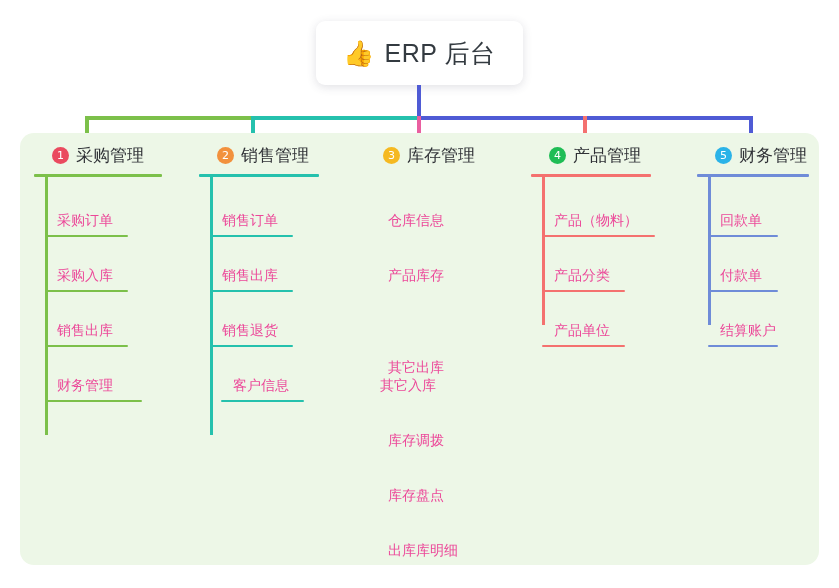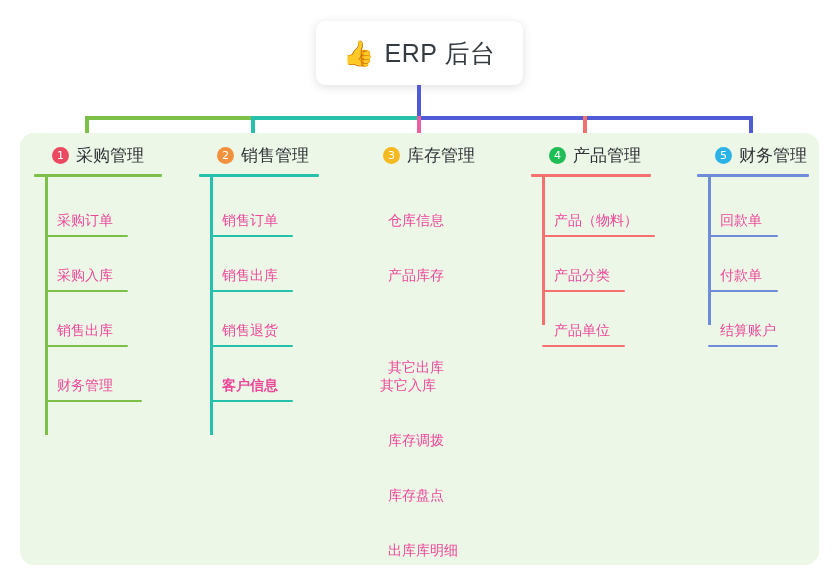--- a/index.html
+++ b/index.html
@@ -183,21 +183,21 @@
           <div class="leaf-rule" style="background: rgb(37, 193, 173); width: 83px;"></div>
         </div>
         <div class="leaf" style="left: 11px; top: 125px;">
           <span class="leaf-label">销售出库</span>
           <div class="leaf-rule" style="background: rgb(37, 193, 173); width: 83px;"></div>
         </div>
         <div class="leaf" style="left: 11px; top: 180px;">
           <span class="leaf-label">销售退货</span>
           <div class="leaf-rule" style="background: rgb(37, 193, 173); width: 83px;"></div>
         </div>
-        <div class="leaf" style="left: 11px; top: 235px; font-weight: bold;">
+        <div class="leaf" style="left: 22px; top: 235px;">
           <span class="leaf-label">客户信息</span>
           <div class="leaf-rule" style="background: rgb(37, 193, 173); width: 83px;"></div>
         </div>
       </div>
       <div class="column" style="left: 365px; width: 120px;">
         <div class="col-head">
           <span class="badge" style="background: rgb(245, 185, 33);">3</span>
           <span class="col-title">库存管理</span>
         </div>
         <div class="col-rule" style="width: 120px;"></div>

